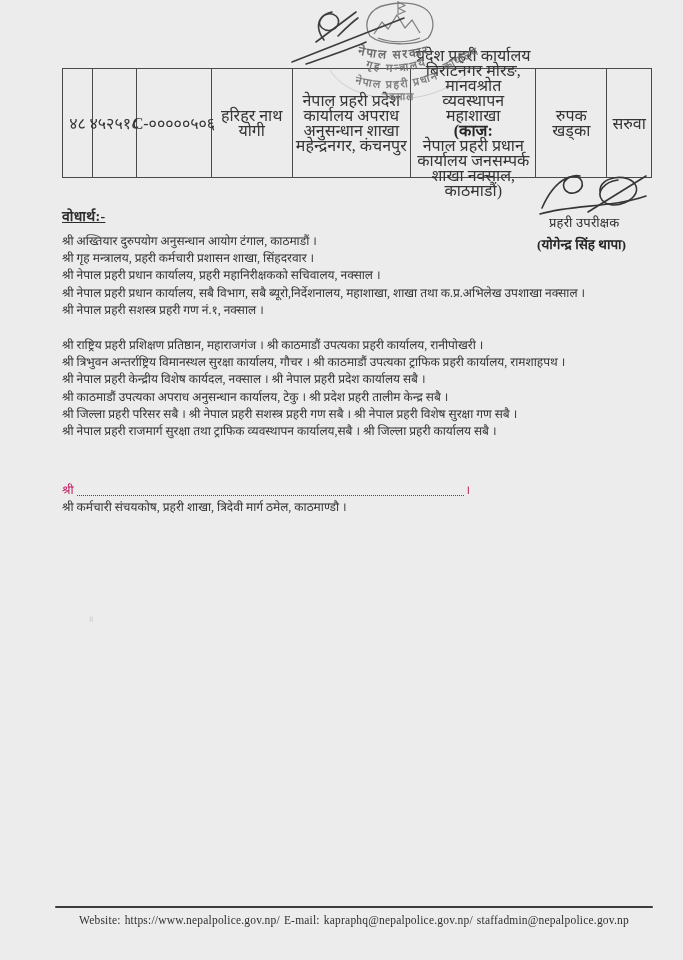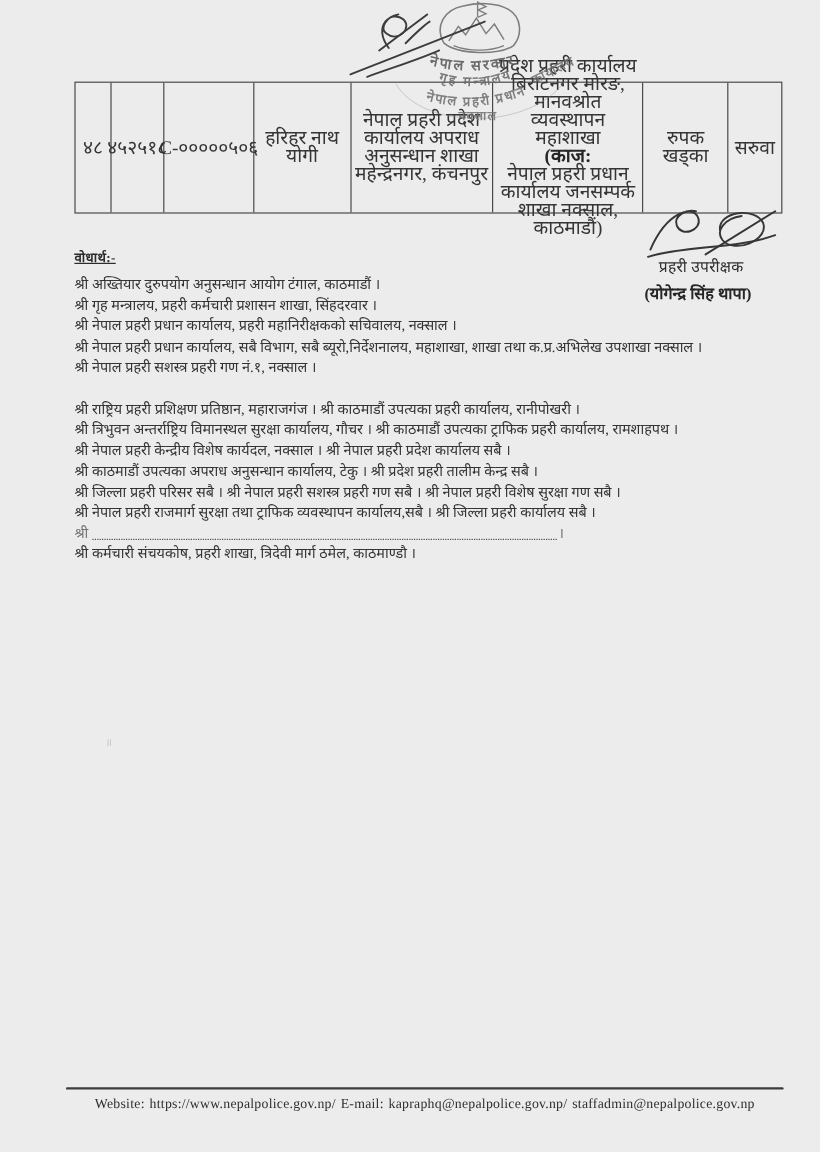--- a/index.html
+++ b/index.html
@@ -25,28 +25,28 @@
   .doc-table .cell:last-child{border-right:none;}
   .c1{width:30px;} .c2{width:44px;} .c3{width:75px;} .c4{width:81px;}
   .c5{width:119px;align-items:center;justify-content:flex-start;text-align:left;padding-left:6px;}
   .c6{width:126px;align-items:flex-start;justify-content:flex-start;text-align:left;padding:3px 4px 2px 5px;flex-direction:column;display:flex;}
   .c7{width:71px;} .c8{width:44px;font-family:Liberation Serif, serif;}
   .c5 span, .c6 span{display:block;}
   .c6 .note b{font-weight:bold;color:#262626;}
   
   .bodhartha{left:62px;top:206px;width:600px;z-index:2;}
   .bodhartha .head{
-    font-size:11px;font-weight:bold;color:#2c2c2c;
+    font-size:14px;font-weight:bold;color:#2c2c2c;
     text-decoration:underline;margin-bottom:8px;letter-spacing:.3px;
   }
   .bodhartha .line{
     font-size:12px;line-height:17.2px;white-space:nowrap;color:#343434;
   }
   .bodhartha .gap{margin-top:18px;}
-  .dotrow{display:flex;align-items:flex-end;width:408px;font-size:12px;line-height:17.2px;color:#737373;}
+  .dotrow{display:flex;align-items:flex-end;width:408px;font-size:12px;line-height:17.2px;color:#be185d;margin-top:42px;}
   .dotrow .dots{flex:1;border-bottom:1.6px dotted #4c4c4c;margin:0 1px 3px 3px;height:12px;}
   
   .seal-svg{left:312px;top:0;width:180px;height:122px;z-index:3;pointer-events:none;}
   .seal-partial{
     left:440px;top:60px;z-index:3;color:#6e6e6e;opacity:.85;
     font-size:11px;font-weight:bold;transform:rotate(-27deg);transform-origin:left top;
     letter-spacing:1px;pointer-events:none;
   }
   .sig-left-svg{left:286px;top:6px;width:132px;height:64px;z-index:4;pointer-events:none;}
   

